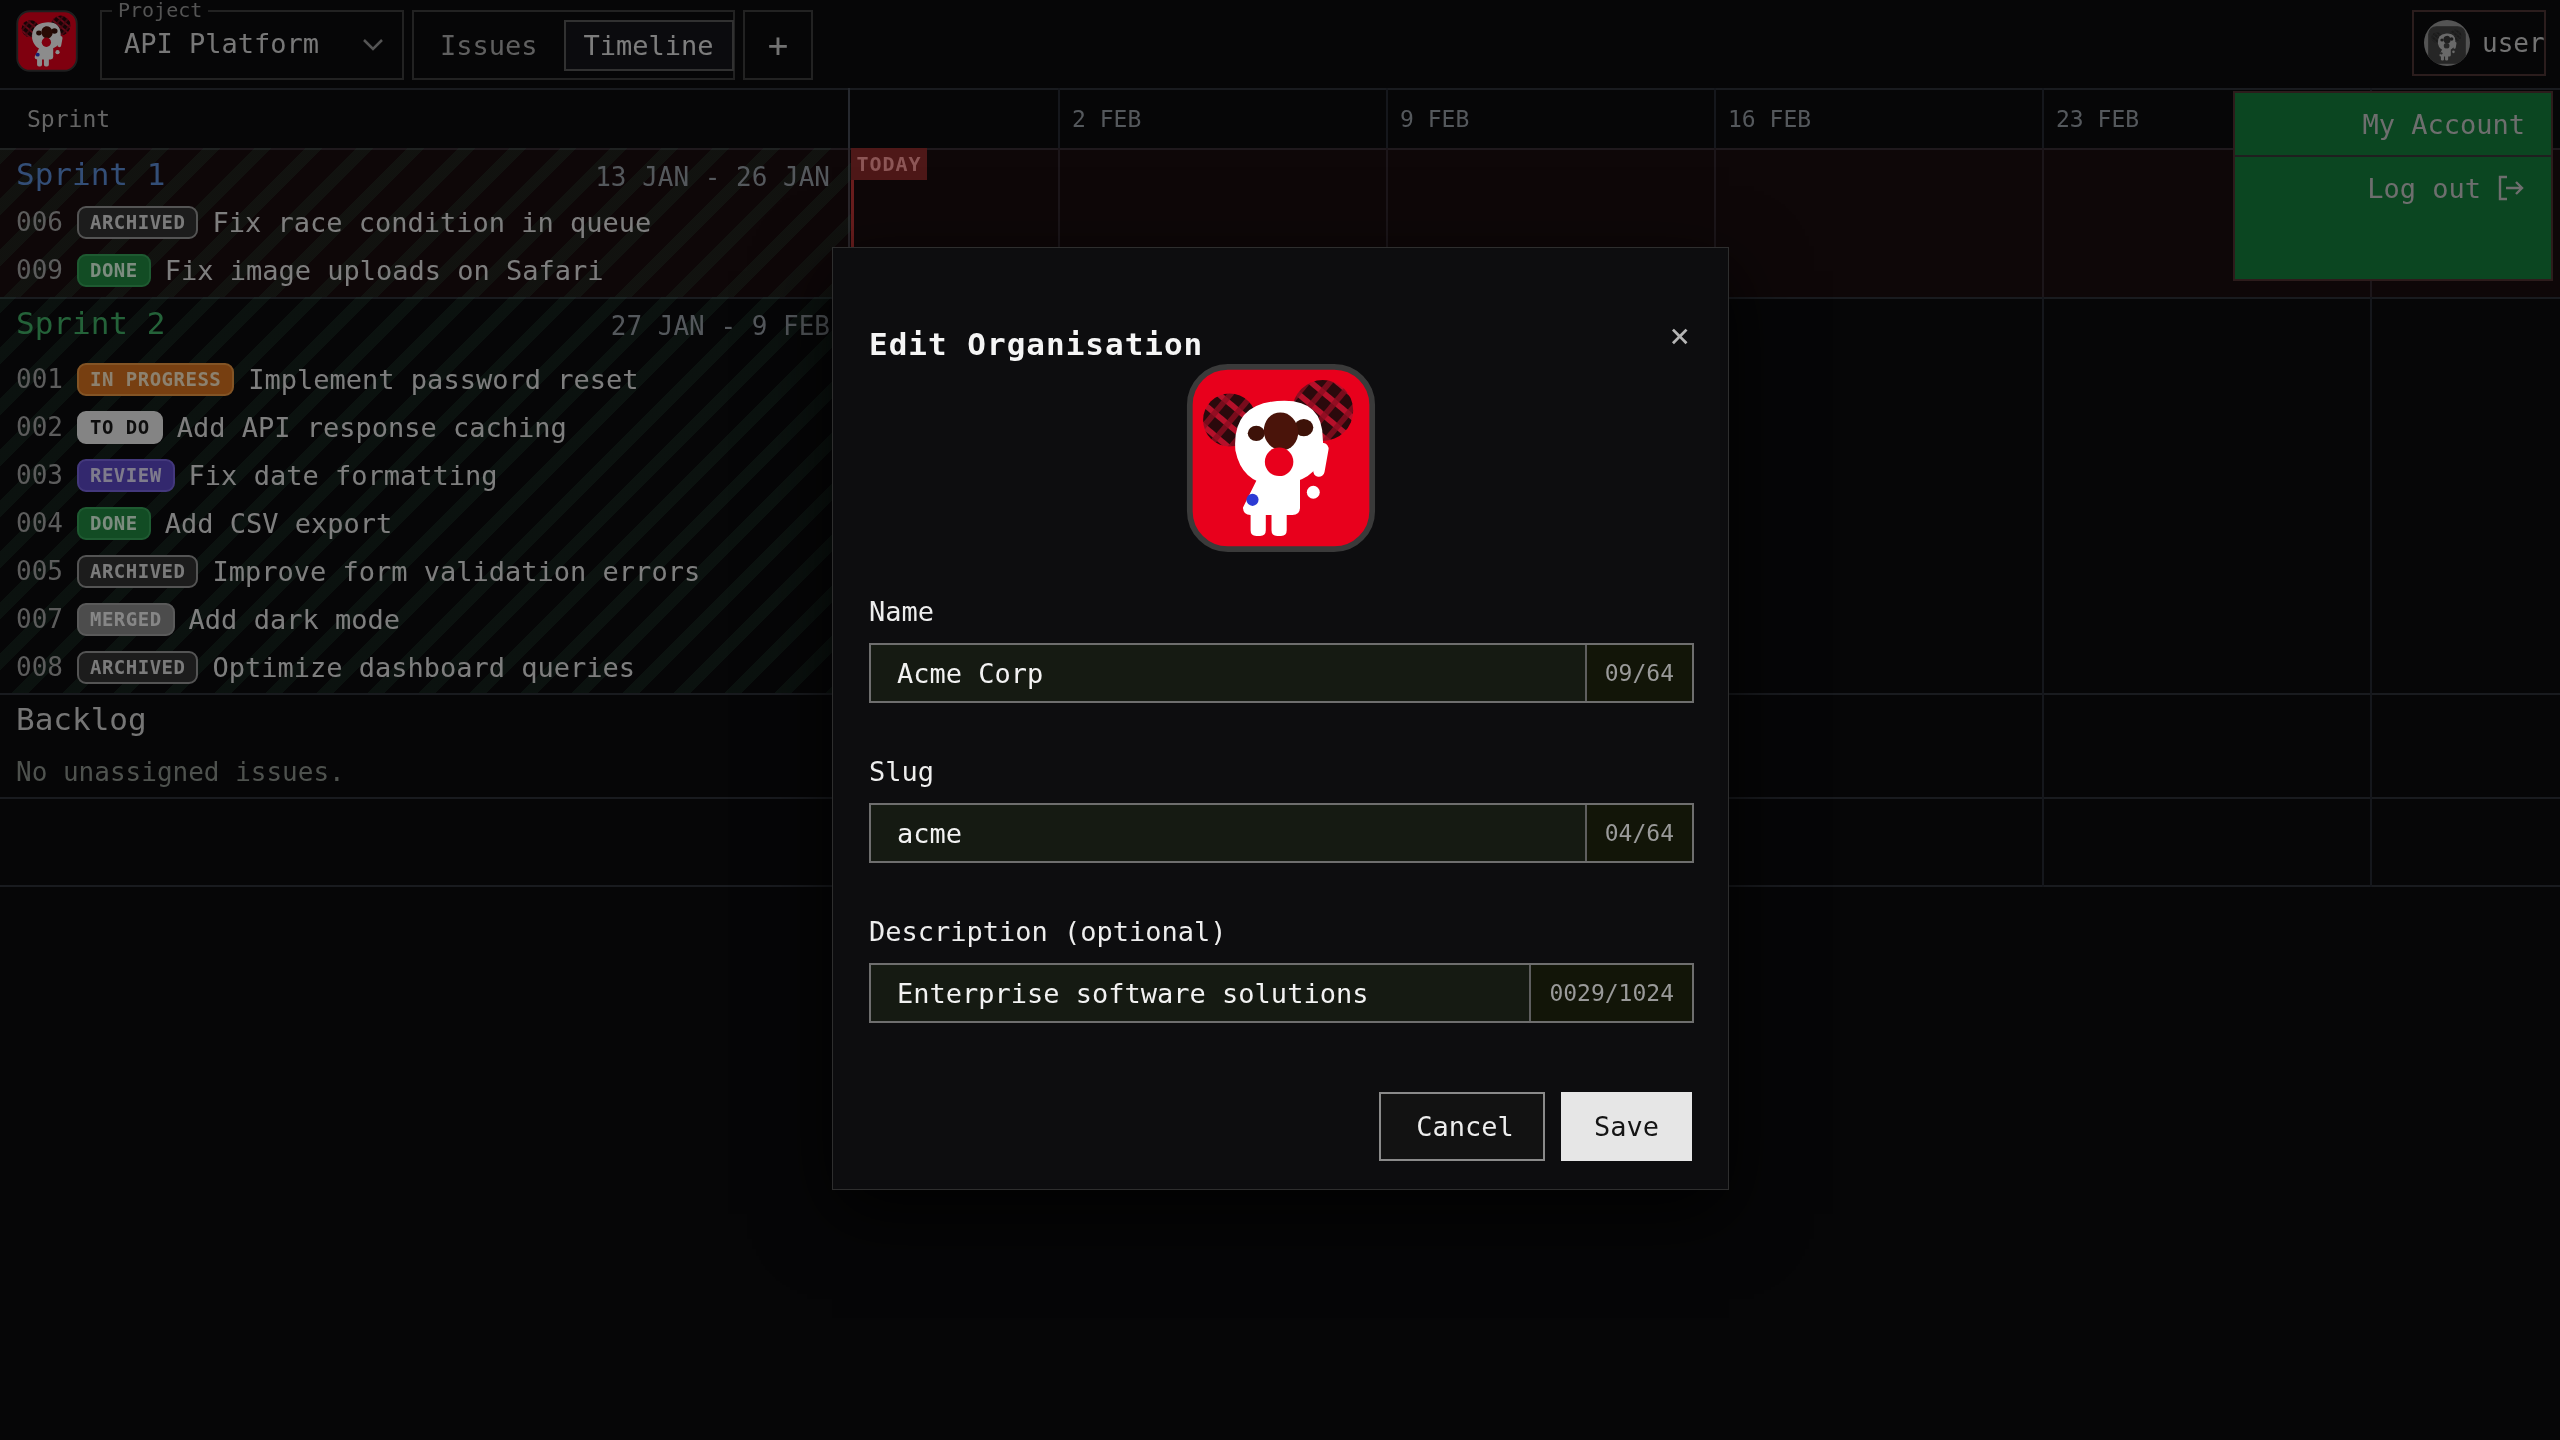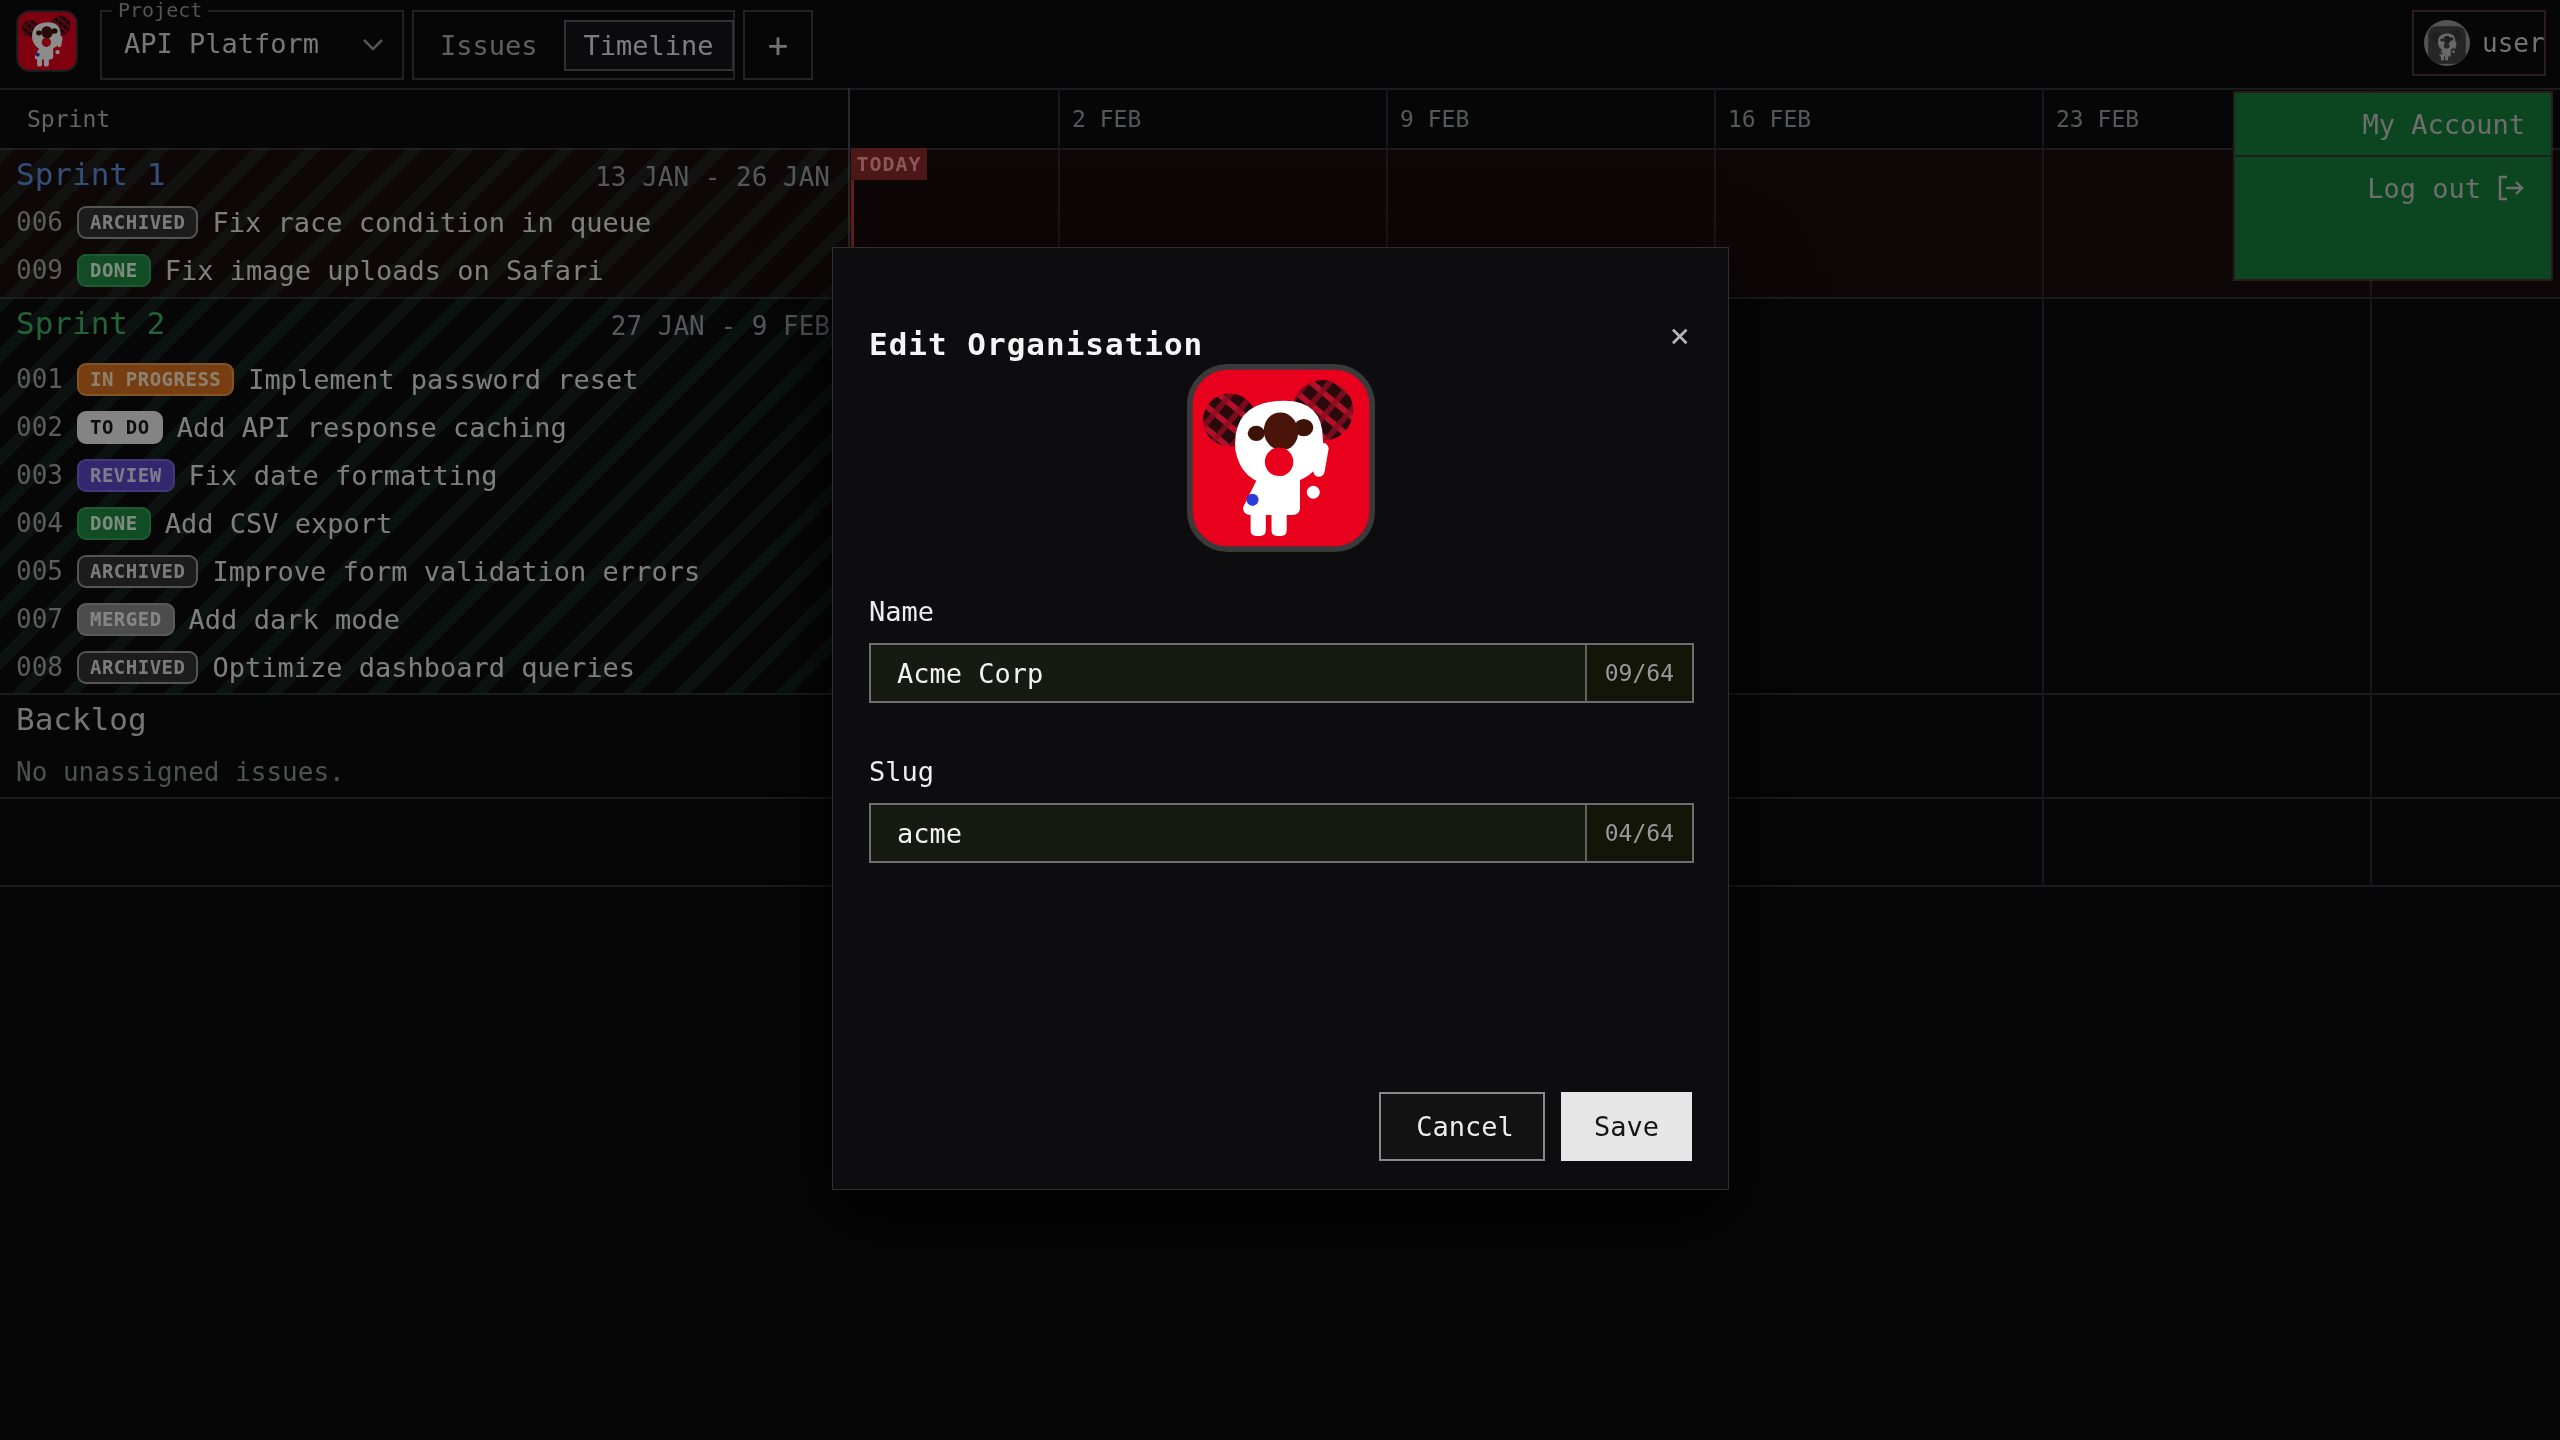--- a/index.html
+++ b/index.html
@@ -284,20 +284,27 @@
     </div>
 
     <div class="m-field" style="top:508px">
       <div class="m-label">Slug</div>
       <div class="m-inputbox">
         <input type="text" value="acme" style="">
         <div class="m-counter">04/64</div>
       </div>
     </div>
 
+    <div class="m-field" style="top:668px">
+      <div class="m-label">Description (optional)</div>
+      <div class="m-inputbox">
+        <input type="text" value="Enterprise software solutions" style="">
+        <div class="m-counter">0029/1024</div>
+      </div>
+    </div>
 
     <div class="m-actions">
       <button class="btn btn-cancel">Cancel</button>
       <button class="btn btn-save">Save</button>
     </div>
   </div>
 
 </div>
 
 </body></html>

